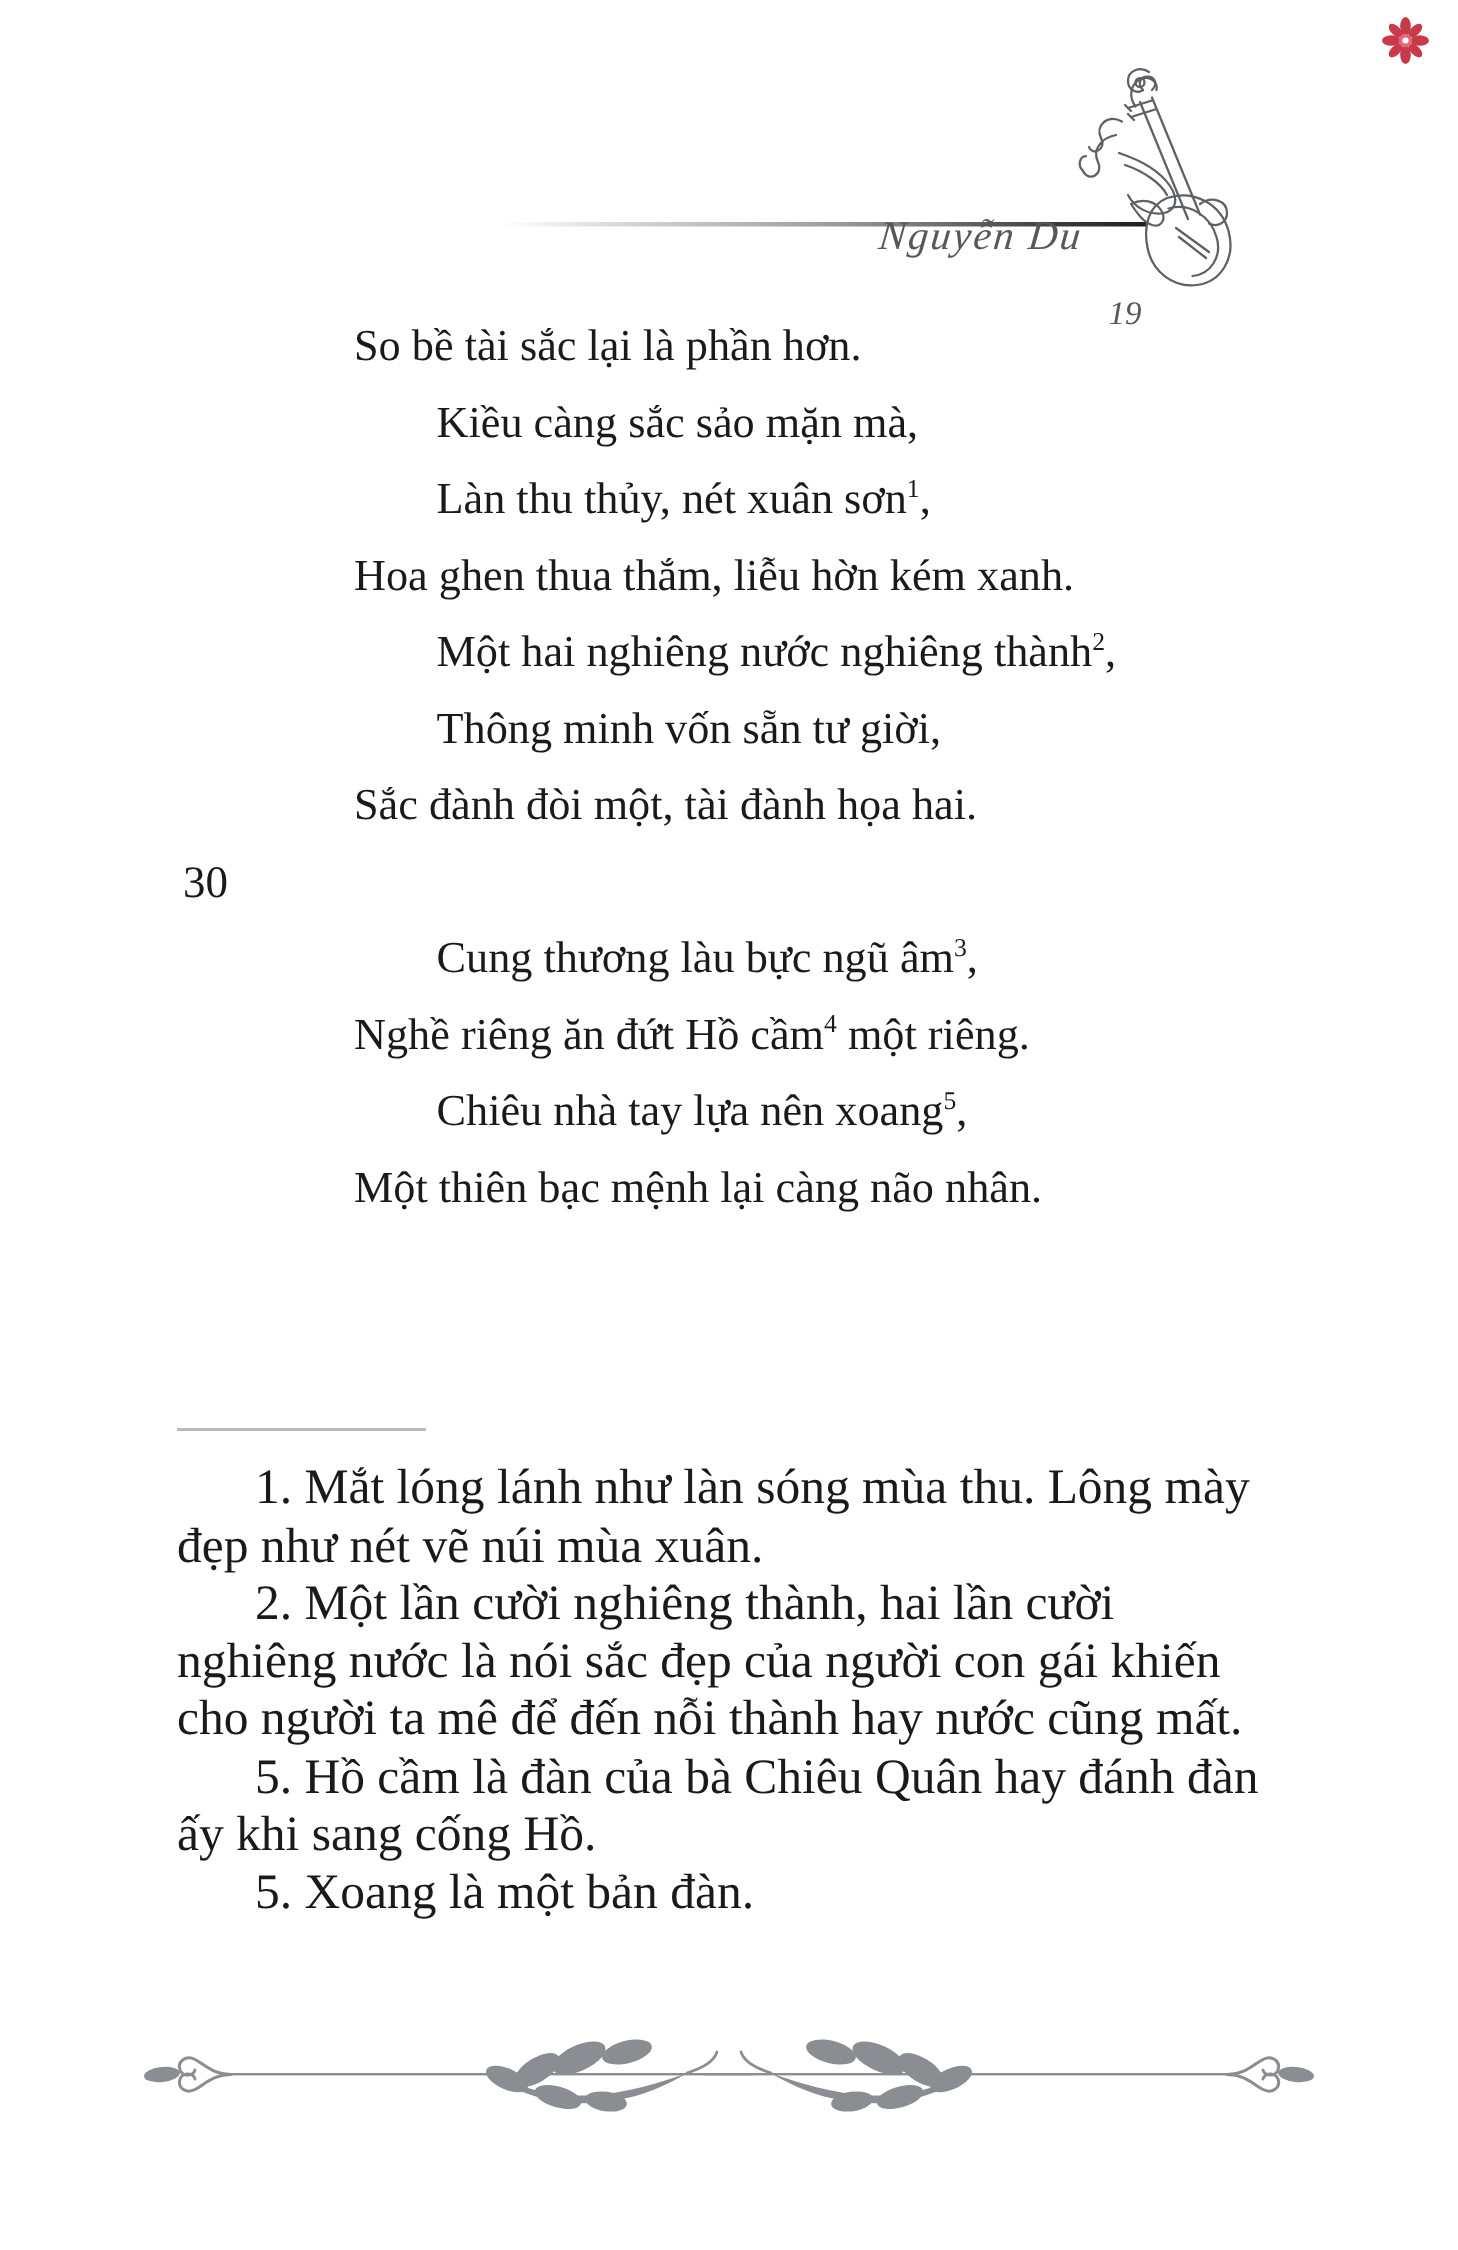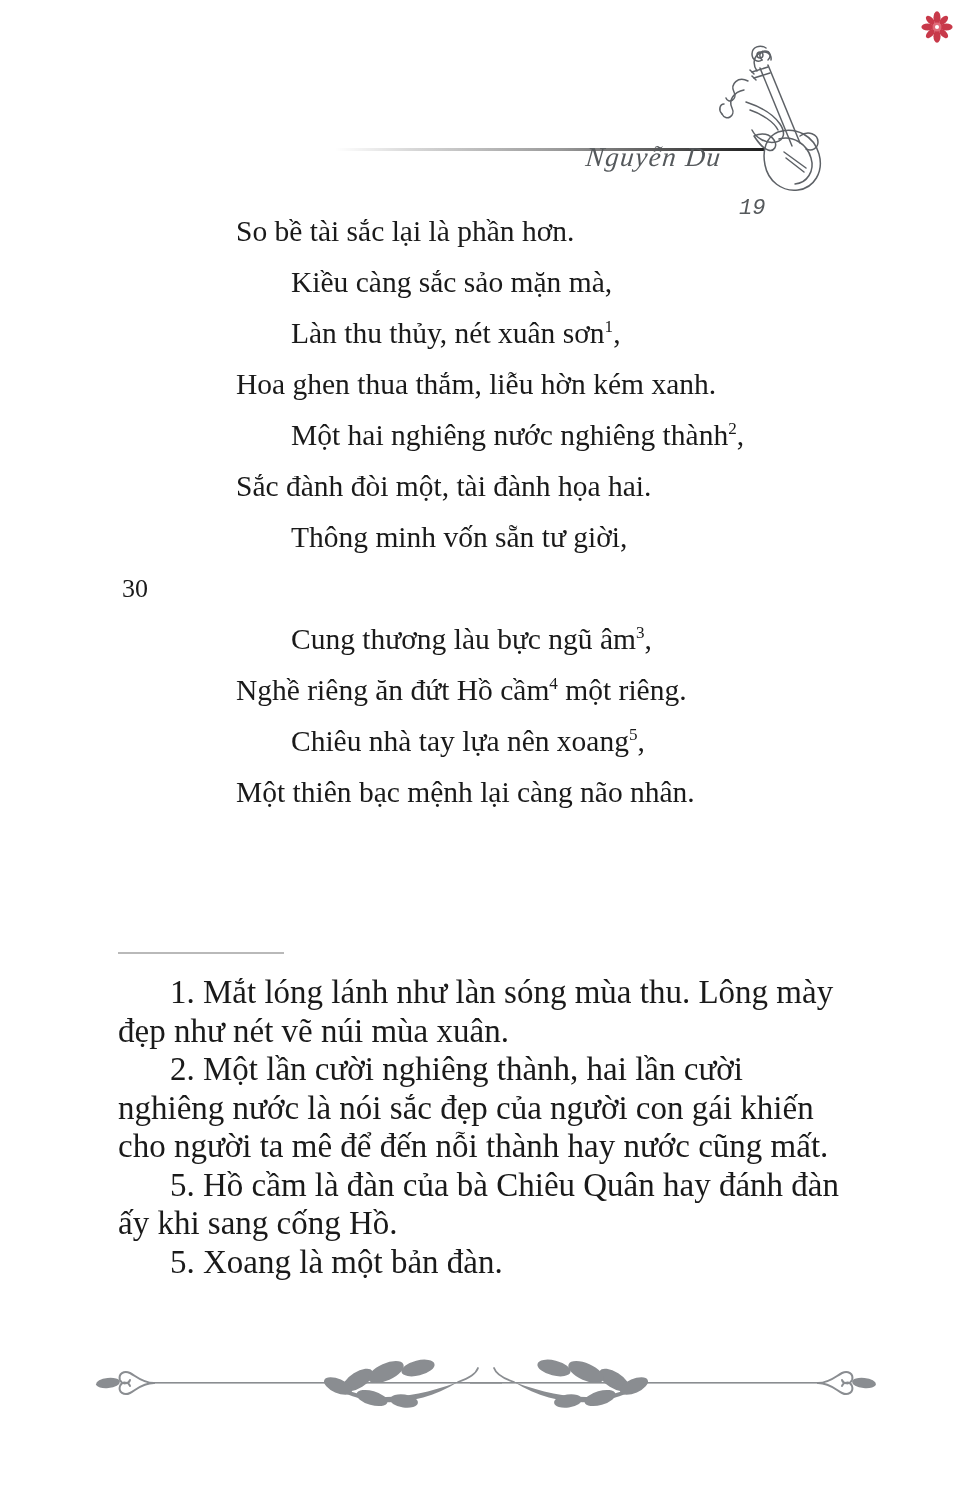--- a/index.html
+++ b/index.html
@@ -52,21 +52,21 @@
     font-size: 27px;
     letter-spacing: 1.5px;
     color: #55595c;
     white-space: nowrap;
     transform: skewX(-6deg);
   }
   .rh-folio {
     position: absolute;
     left: 739px;
     top: 158px;
-    font-family: Liberation Mono, monospace;
+    font-family: Liberation Serif, serif;
     font-style: italic;
     font-size: 22px;
     color: #55595c;
   }
   .rh-lute {
     position: absolute;
     left: 700px;
     top: 2px;
     width: 140px;
     height: 165px;
@@ -83,21 +83,21 @@
     position: relative;
     height: 51px;
     line-height: 51px;
     font-size: 29.5px;
     white-space: nowrap;
   }
   .verse-line .lno {
     position: absolute;
     left: 122px;
     top: 0;
-    font-size: 26px;
+    font-size: 30px;
     color: #1a1a1a;
   }
   .verse-line .vtext {
     position: absolute;
     top: 0;
   }
   .verse-line.luc .vtext  { left: 291px; }  
   .verse-line.bat .vtext  { left: 236px; }  
   .verse-line sup {
     font-size: 0.58em;
@@ -222,28 +222,28 @@
   <div class="verse-line bat">
     <span class="lno"></span>
     <span class="vtext"><span>Hoa ghen thua thắm, liễu hờn kém xanh.</span></span>
   </div>
 
   <div class="verse-line luc">
     <span class="lno"></span>
     <span class="vtext"><span>Một hai nghiêng nước nghiêng thành</span><sup>2</sup><span>,</span></span>
   </div>
 
+  <div class="verse-line luc">
+    <span class="lno"></span>
+    <span class="vtext"><span>Thông minh vốn sẵn tư giời,</span></span>
+  </div>
+
   <div class="verse-line bat">
     <span class="lno"></span>
     <span class="vtext"><span>Sắc đành đòi một, tài đành họa hai.</span></span>
-  </div>
-
-  <div class="verse-line luc">
-    <span class="lno"></span>
-    <span class="vtext"><span>Thông minh vốn sẵn tư giời,</span></span>
   </div>
 
   <div class="verse-line bat">
     <span class="lno">30</span>
   </div>
 
   <div class="verse-line luc">
     <span class="lno"></span>
     <span class="vtext"><span>Cung thương làu bực ngũ âm</span><sup>3</sup><span>,</span></span>
   </div>

